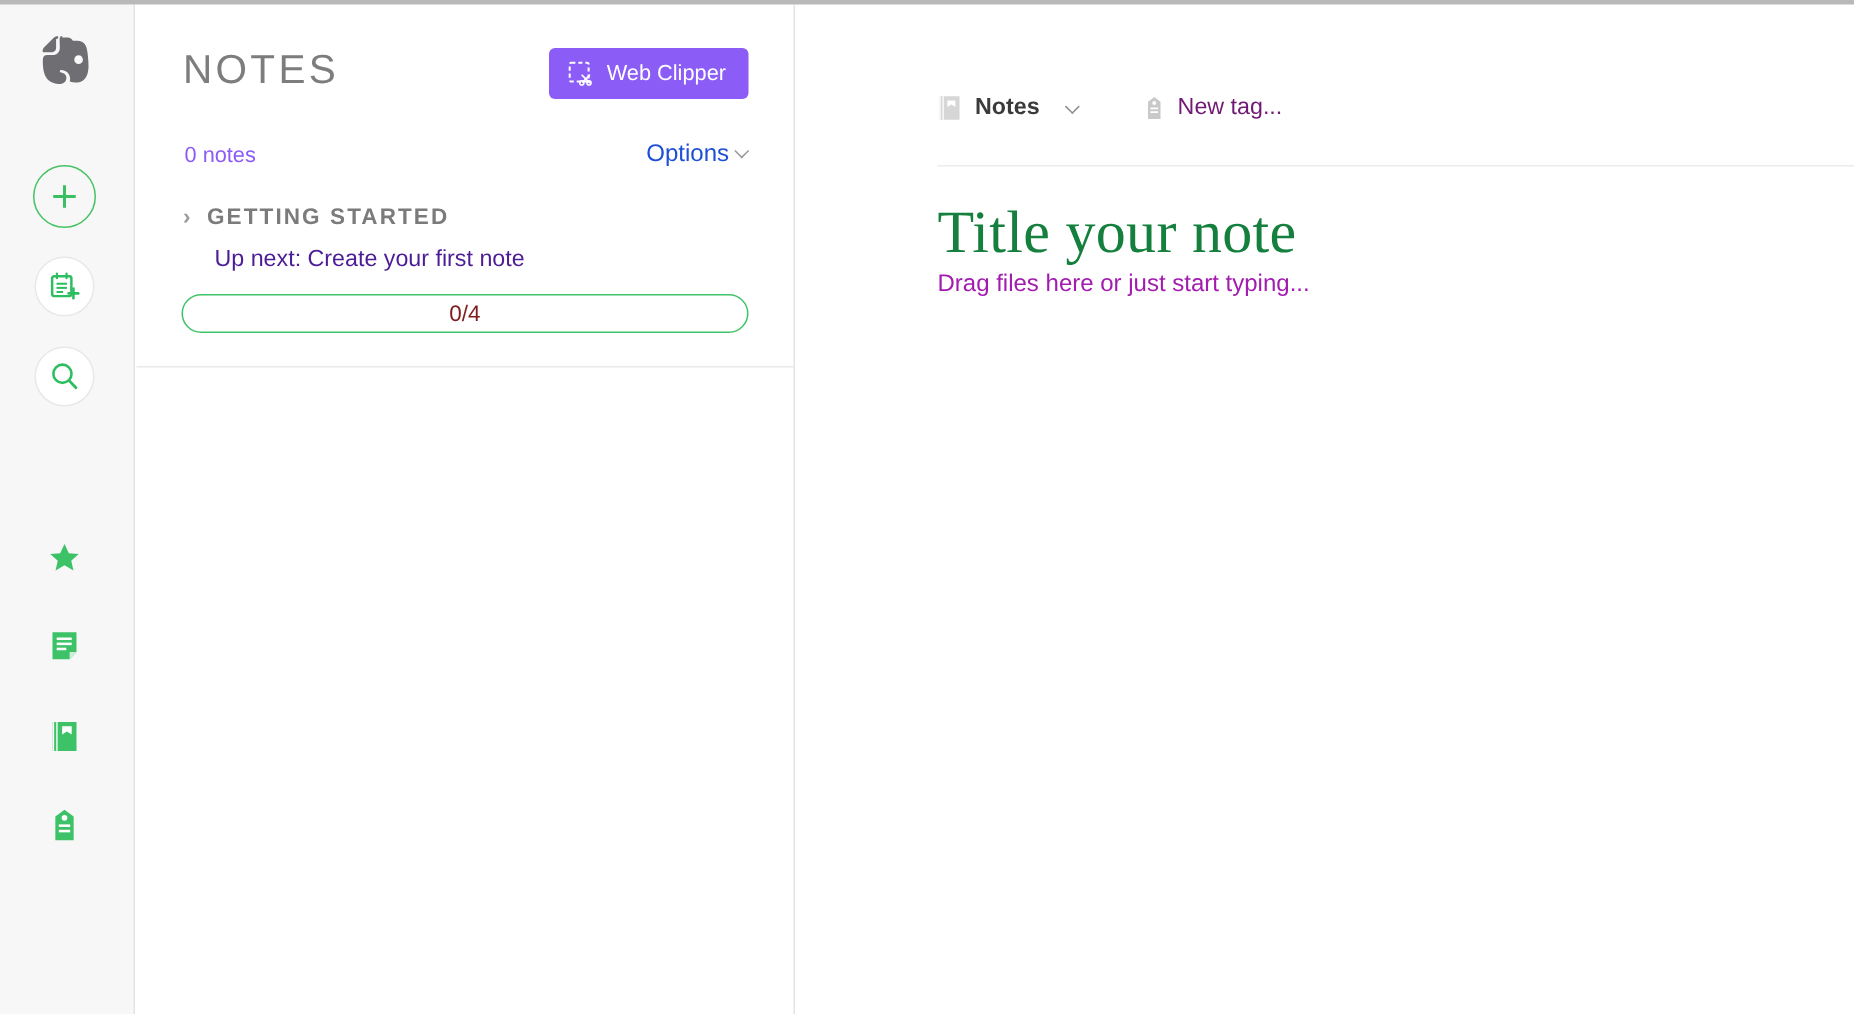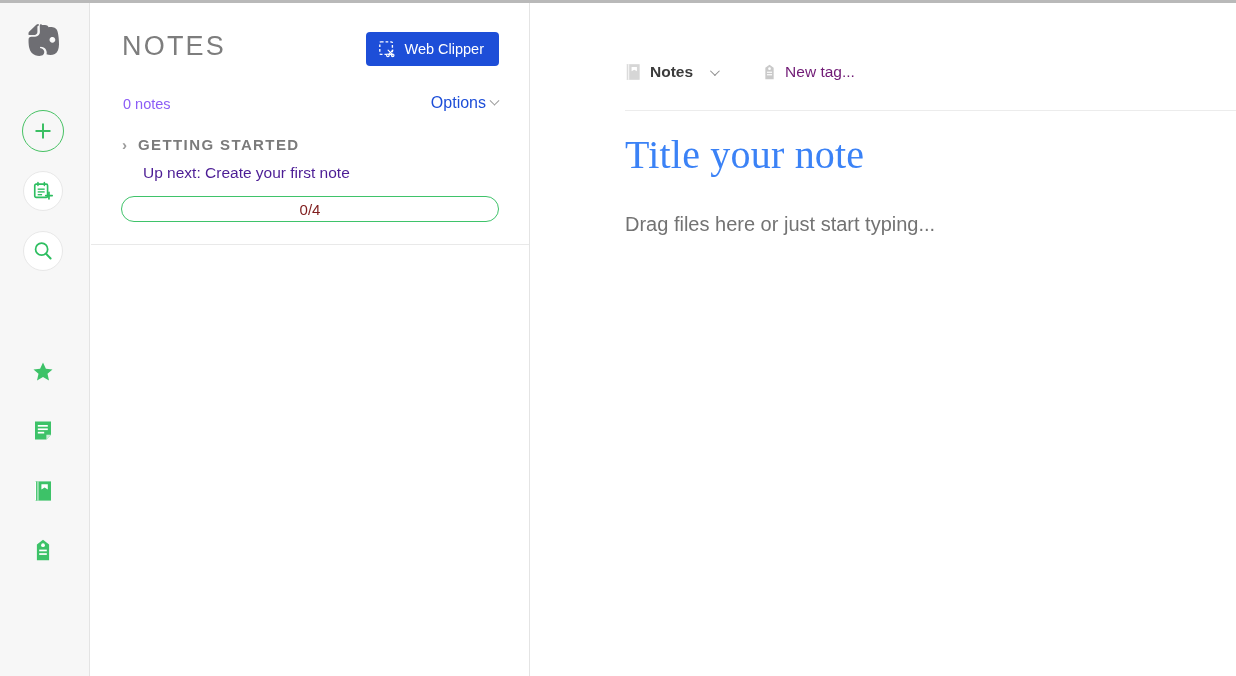--- a/index.html
+++ b/index.html
@@ -95,21 +95,21 @@
     font-size: 27px;
     letter-spacing: 2.2px;
     color: #7d7d7d;
     font-weight: 400;
   }
   .clipper-btn {
     position: absolute;
     right: 30px; top: 29px;
     height: 34px;
     padding: 0 15px 0 12px;
-    background: #1d4ed8;
+    background: #8b5cf6;
     border: none;
     border-radius: 4px;
     color: #ffffff;
     font-size: 14.5px;
     font-family: "Liberation Sans", sans-serif;
     display: flex;
     align-items: center;
     gap: 8px;
     cursor: pointer;
   }
@@ -239,29 +239,29 @@
     background: #ececec;
   }
   .ed-body {
     position: absolute;
     top: 107px; left: 94px; right: 0; bottom: 0;
   }
   .note-title {
     margin-top: 23px;
     font-family: "Liberation Serif", serif;
     font-size: 40px;
-    color: #3b82f6;
+    color: #15803d;
     letter-spacing: 0.2px;
     line-height: 1.1;
     cursor: text;
   }
   .note-body {
-    margin-top: 36px;
-    font-size: 20px;
-    color: #737373;
+    margin-top: 4px;
+    font-size: 16px;
+    color: #a21caf;
     cursor: text;
   }
 </style>
 </head>
 <body>
 
 <div id="app">
 
   <div class="top-rule"></div>
 

